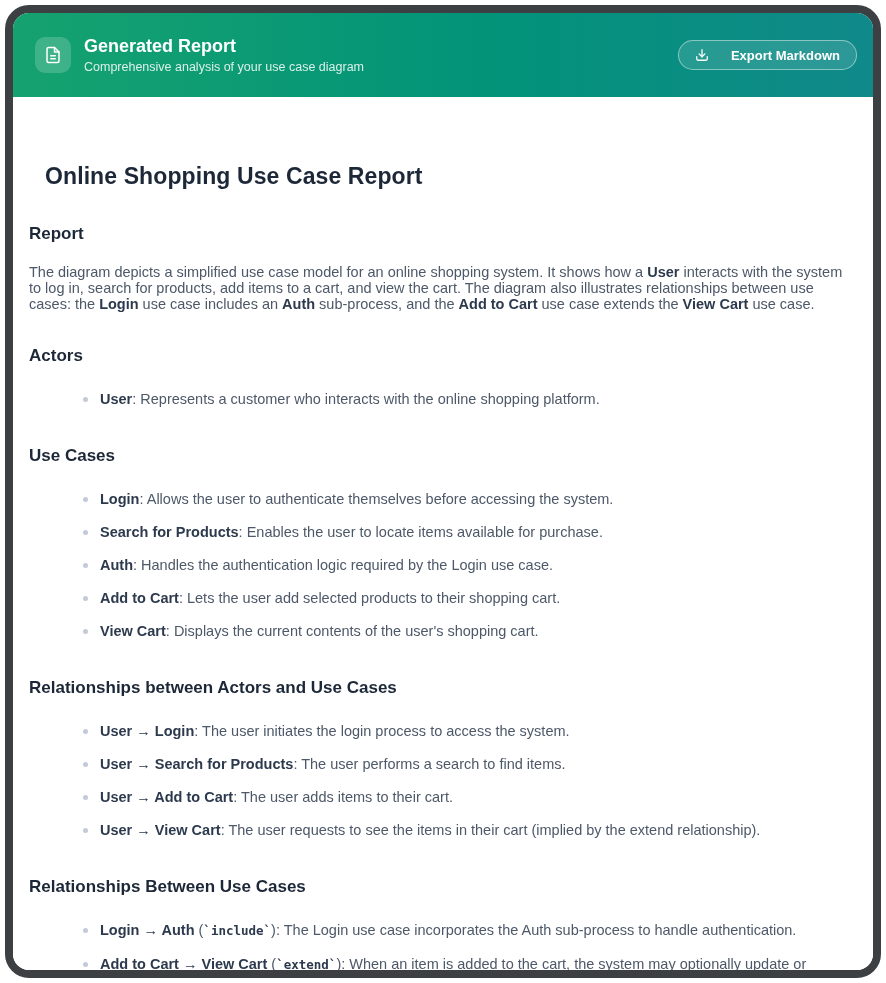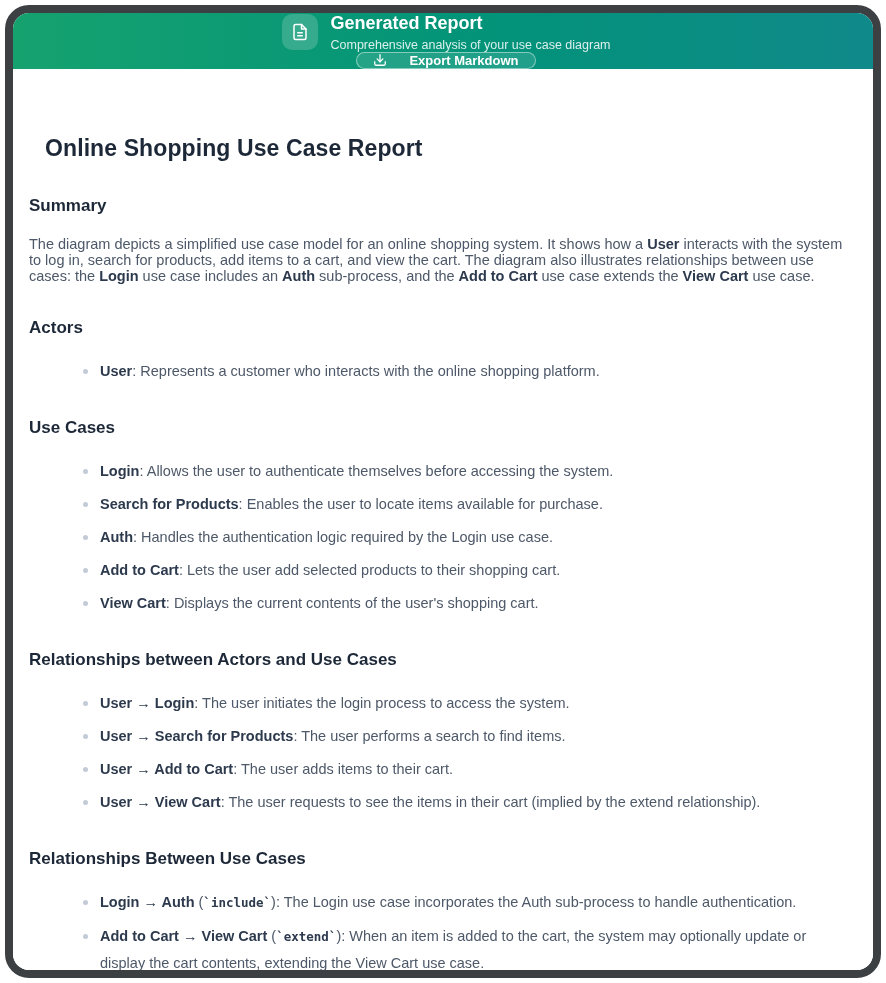--- a/index.html
+++ b/index.html
@@ -8,25 +8,24 @@
     font-family: "Liberation Sans", sans-serif;
     width: 886px; height: 983px; overflow: hidden;
   }
   .frame {
     width: 876px; height: 973px; margin: 5px;
     border: 8px solid #3d4043; border-radius: 24px;
     overflow: hidden; background: #ffffff;
   }
   
   .header {
-    height: 56px;
+    height: 84px;
     background: linear-gradient(90deg, #16a26f 0%, #029379 55%, #10898a 100%);
     display: flex; align-items: center; justify-content: space-between;
     padding: 0 16px 0 22px;
-    flex-direction: column;
   }
   .header-left { display: flex; align-items: center; gap: 13px; }
   .icon-box {
     width: 36px; height: 36px; border-radius: 10px;
     background: rgba(255,255,255,0.18);
     display: flex; align-items: center; justify-content: center;
     flex: 0 0 auto;
   }
   .icon-box svg { width: 18px; height: 18px; }
   .header-title { color: #ffffff; font-size: 18px; font-weight: 700; line-height: 1.2; }
@@ -99,21 +98,21 @@
         <polyline points="7 10 12 15 17 10"></polyline>
         <line x1="12" y1="15" x2="12" y2="3"></line>
       </svg>
       <span>Export Markdown</span>
     </button>
   </div>
 
   <div class="content">
     <h1>Online Shopping Use Case Report</h1>
 
-    <h2>Summary</h2>
+    <h2>Report</h2>
     <p><span class="seg-r">The diagram depicts a simplified use case model for an online shopping system. It shows how a </span><span class="seg-b">User</span><span class="seg-r"> interacts with the system to log in, search for products, add items to a cart, and view the cart. The diagram also illustrates relationships between use cases: the </span><span class="seg-b">Login</span><span class="seg-r"> use case includes an </span><span class="seg-b">Auth</span><span class="seg-r"> sub-process, and the </span><span class="seg-b">Add to Cart</span><span class="seg-r"> use case extends the </span><span class="seg-b">View Cart</span><span class="seg-r"> use case.</span></p>
 
     <h2>Actors</h2>
     <ul class="report-list">
         <li><span class="bullet"></span><span><span class="seg-b">User</span><span class="seg-r">: Represents a customer who interacts with the online shopping platform.</span></span></li>
       </ul>
 
     <h2>Use Cases</h2>
     <ul class="report-list">
         <li><span class="bullet"></span><span><span class="seg-b">Login</span><span class="seg-r">: Allows the user to authenticate themselves before accessing the system.</span></span></li>

